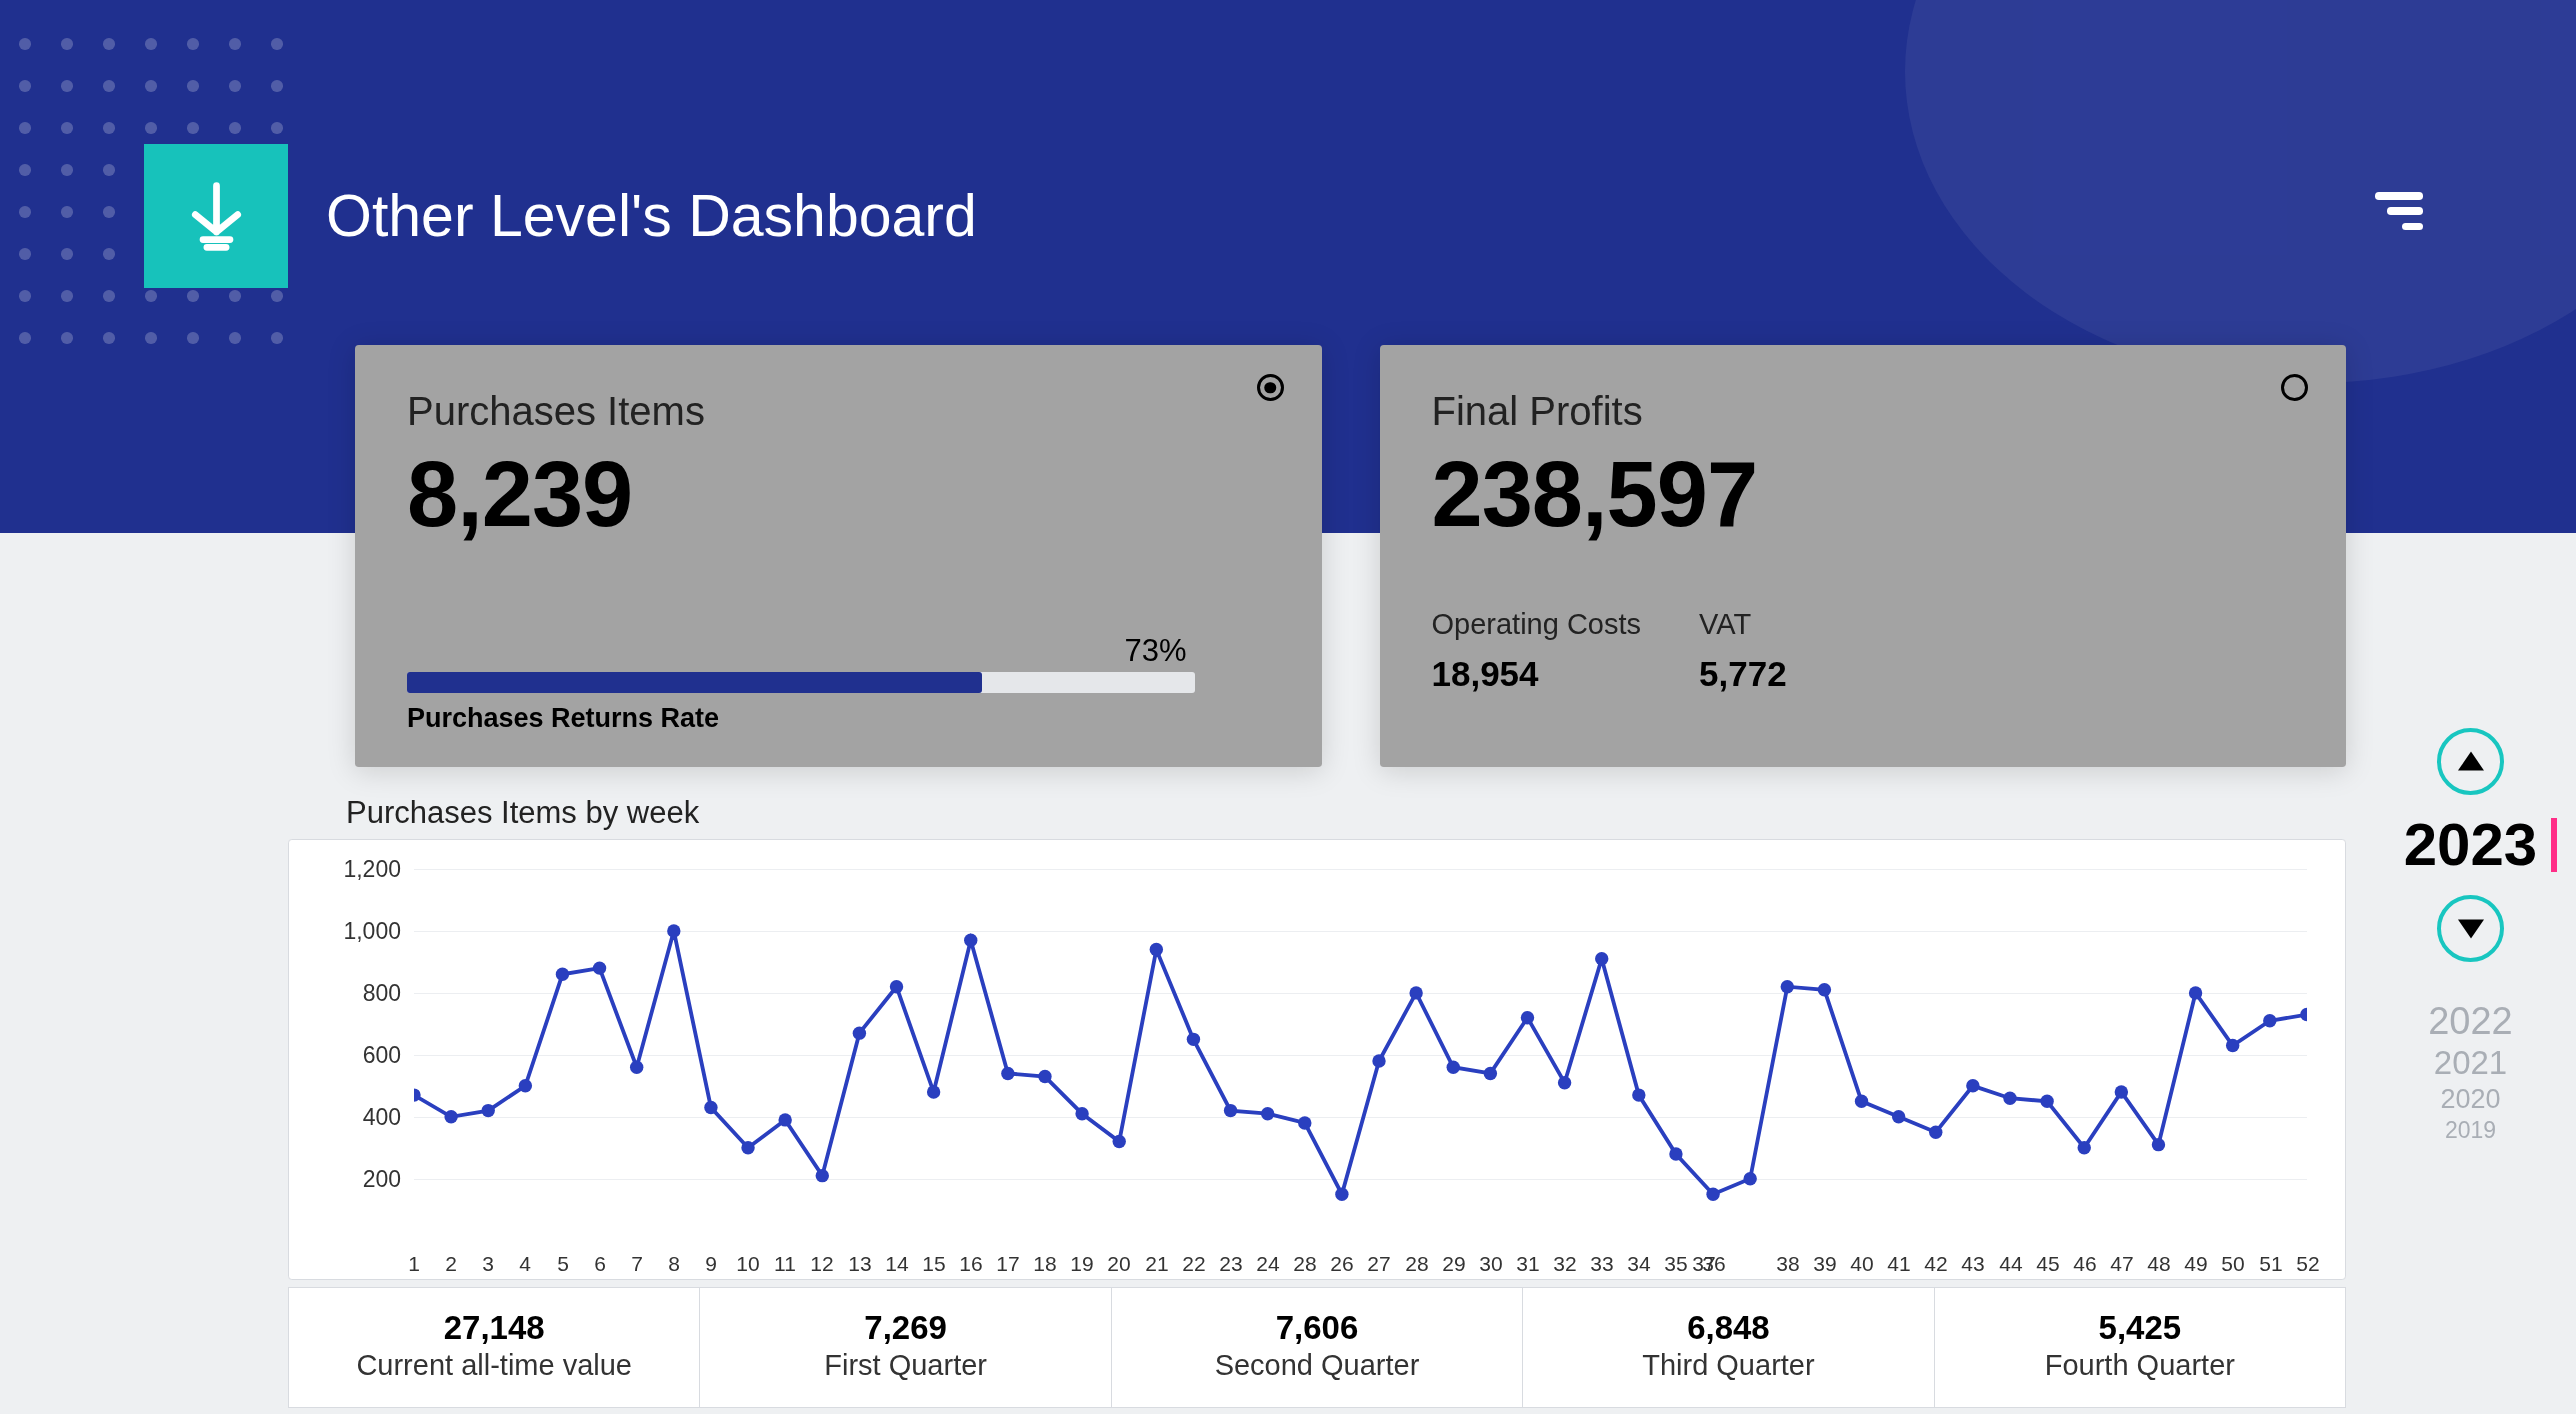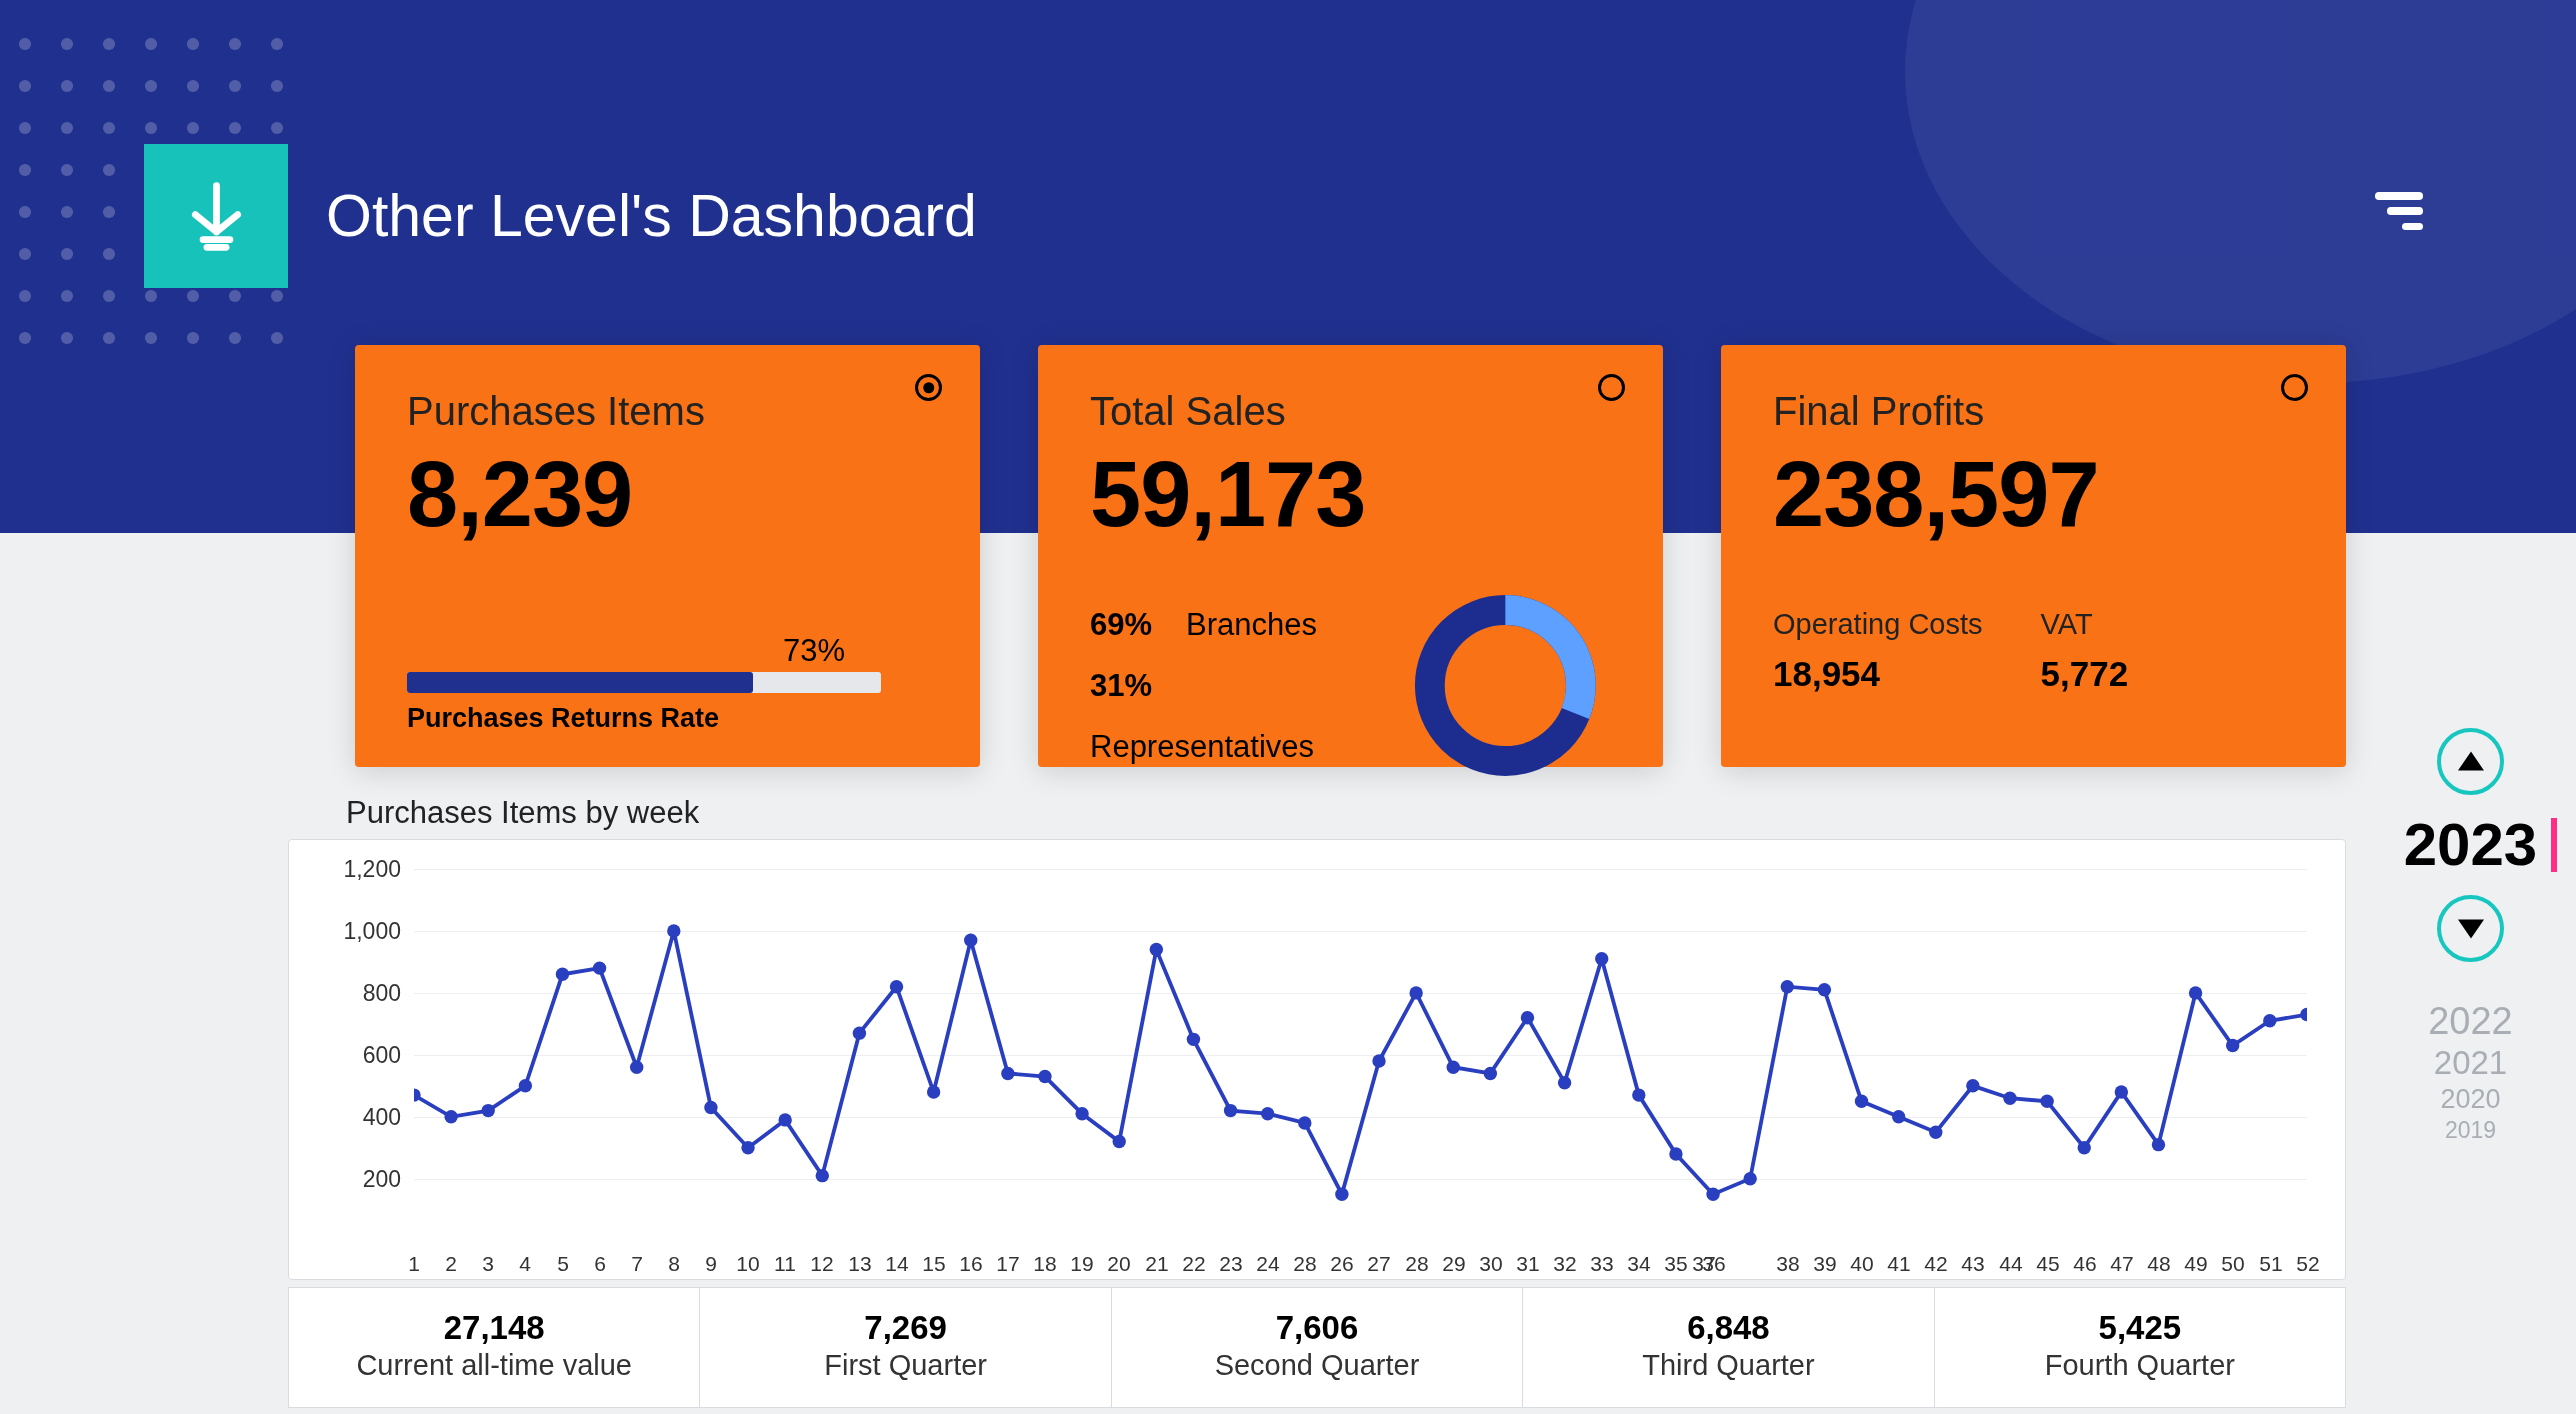--- a/index.html
+++ b/index.html
@@ -77,21 +77,21 @@
 
   .card-row {
     position: absolute;
     top: 345px; left: 355px; right: 230px;
     display: flex;
     gap: 58px;
     z-index: 3;
   }
   .card {
     flex: 1;
-    background: #f97316;
+    background: #a3a3a3;
     border-radius: 3.8px;
     box-shadow: 0 3.8px 29px rgba(0,0,0,0.15);
     padding: 44px 58px 44px 52px;
     position: relative;
     height: 422px;
   }
   .card .radio {
     position: absolute;
     top: 29px; right: 38px;
     width: 27px; height: 27px;
@@ -286,35 +286,20 @@
     <div class="card-value">8,239</div>
     <div class="progress-wrap">
       <div class="progress-pct">73%</div>
       <div class="progress-bar">
         <div class="progress-fill" id="progress-fill" style="width: 73%;"></div>
       </div>
       <div class="progress-label">Purchases Returns Rate</div>
     </div>
   </div>
 
-  <div class="card sales">
-    <div class="radio"></div>
-    <div class="card-title">Total Sales</div>
-    <div class="card-value">59,173</div>
-    <div class="split-row">
-      <div class="split-text">
-        <div><span class="pct">69%</span><span>Branches</span></div>
-        <div><span class="pct">31%</span><span>Representatives</span></div>
-      </div>
-      <svg class="donut" viewBox="0 0 100 100">
-        <circle cx="50" cy="50" r="38" fill="none" stroke="#1d2d8f" stroke-width="15"></circle>
-        <circle cx="50" cy="50" r="38" fill="none" stroke="#5da0ff" stroke-width="15" stroke-dasharray="74 165" stroke-dashoffset="0" transform="rotate(-90 50 50)"></circle>
-      </svg>
-    </div>
-  </div>
 
   <div class="card profits">
     <div class="radio"></div>
     <div class="card-title">Final Profits</div>
     <div class="card-value">238,597</div>
     <div class="sub-row">
       <div class="sub-block">
         <div class="sub-label">Operating Costs</div>
         <div class="sub-val">18,954</div>
       </div>

